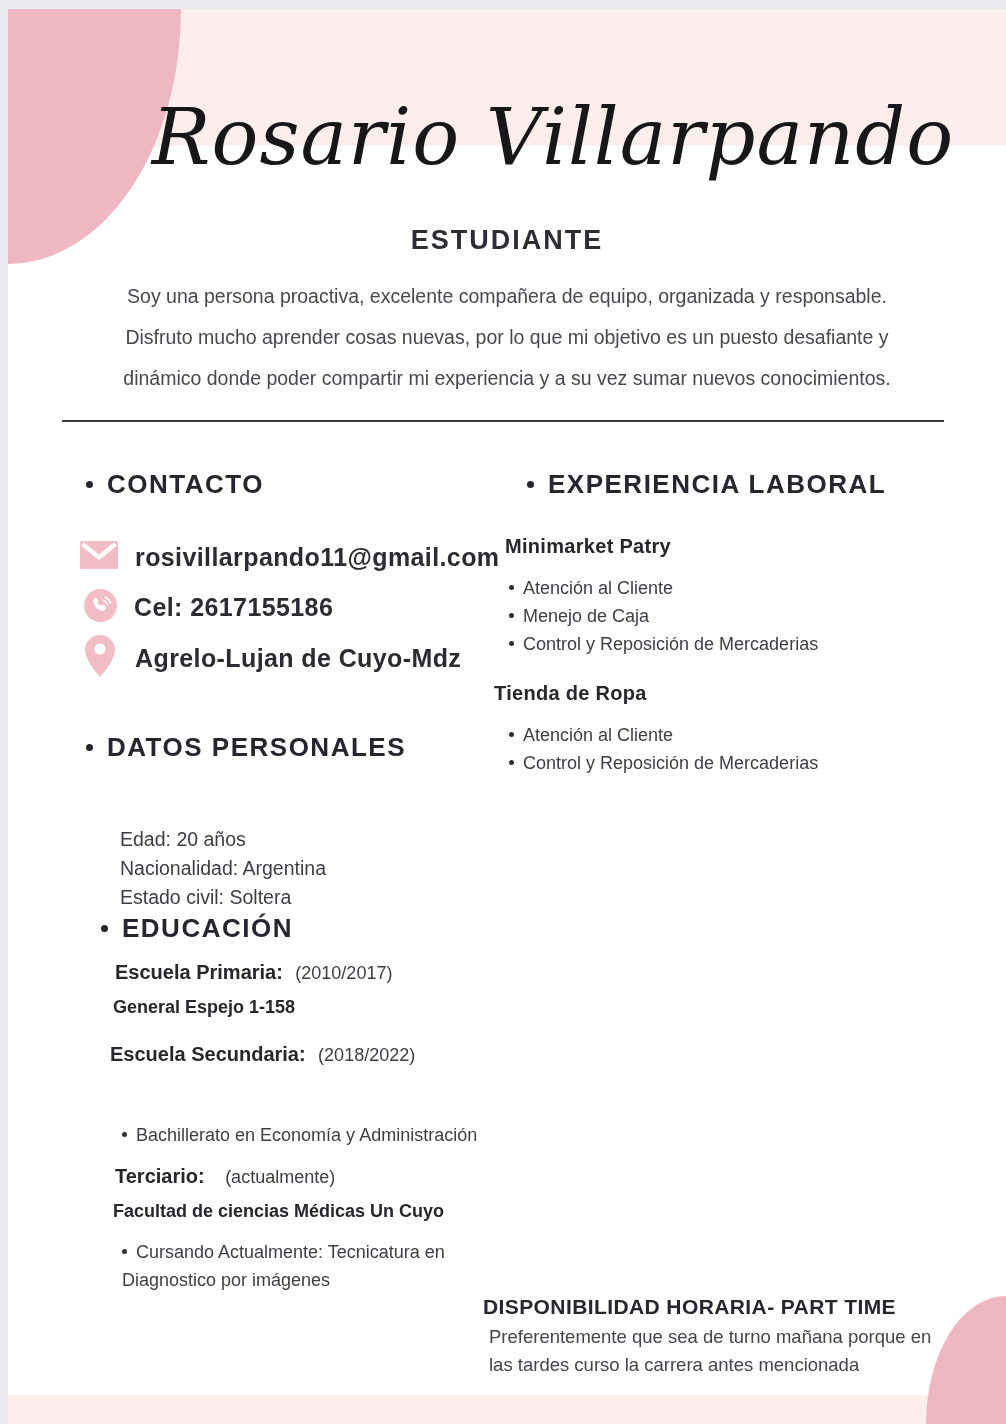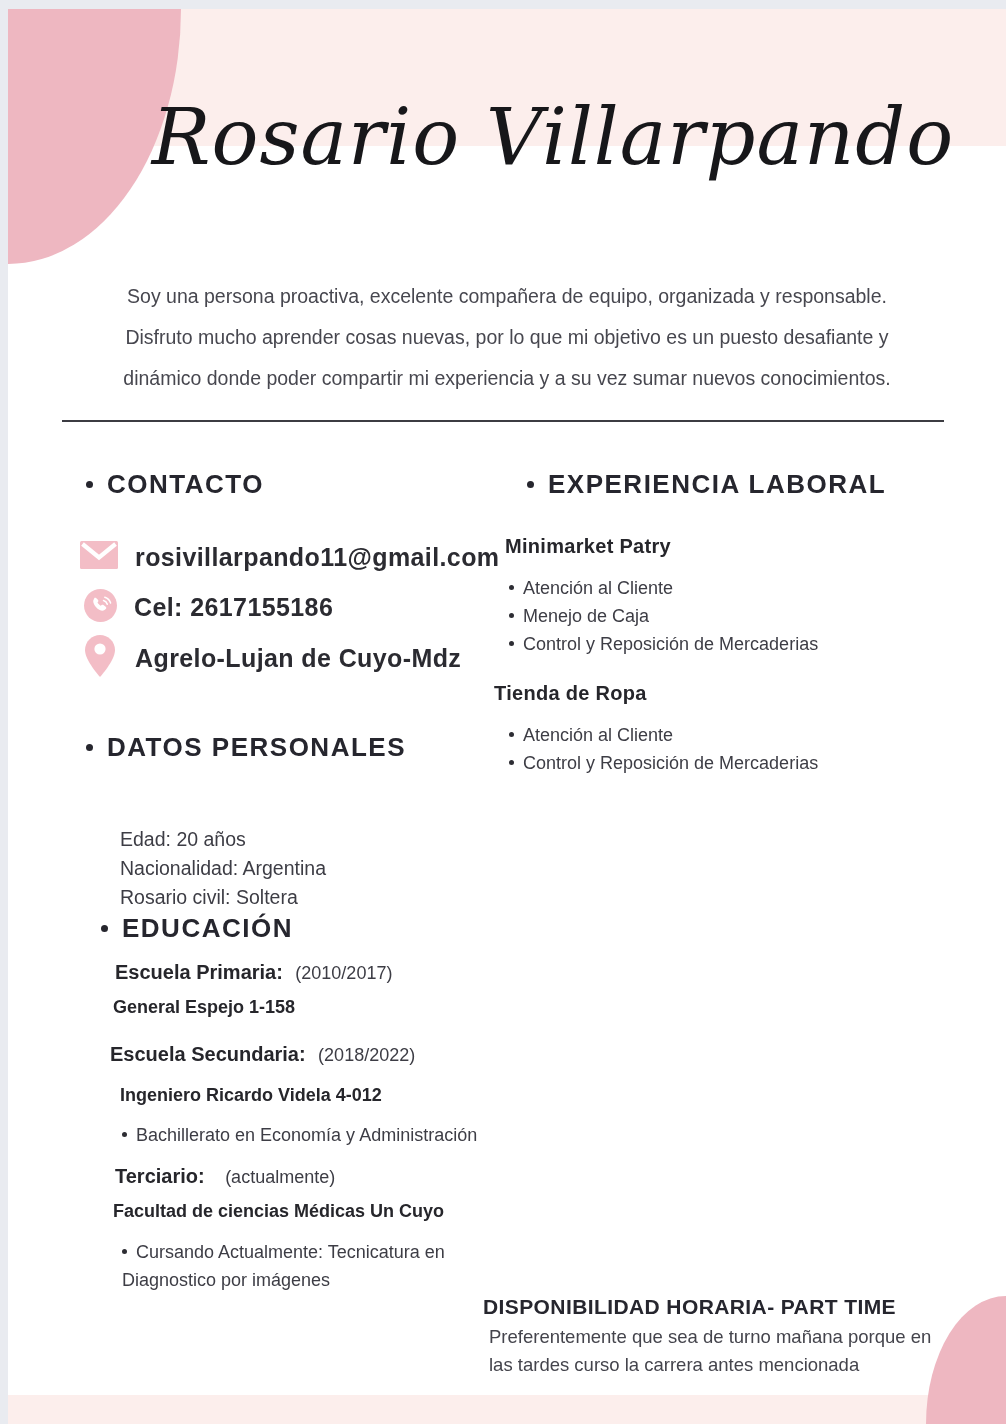--- a/index.html
+++ b/index.html
@@ -90,20 +90,21 @@
 <body>
 
 <div class="page">
 
   <div class="top-band"></div>
   <div class="corner-tl"></div>
   <div class="bottom-band"></div>
   <div class="corner-br"></div>
 
   <div class="name">Rosario Villarpando</div>
+  <div class="role">ESTUDIANTE</div>
   <div class="summary">Soy una persona proactiva, excelente compañera de equipo, organizada y responsable. Disfruto mucho aprender cosas nuevas, por lo que mi objetivo es un puesto desafiante y dinámico donde poder compartir mi experiencia y a su vez sumar nuevos conocimientos.</div>
   <div class="divider"></div>
 
   <div class="sec-heading" style="top:459px; left:78px;">
     <span class="dot"></span>
     <span>CONTACTO</span>
   </div>
 
   <div class="contact-row" style="top:534px; left:72px; height:28px;">
     <span class="c-icon" style="margin-right:17px;">
@@ -137,39 +138,38 @@
     <span class="c-text">Agrelo-Lujan de Cuyo-Mdz</span>
   </div>
 
   <div class="sec-heading" style="top:722px; left:78px;">
     <span class="dot"></span>
     <span>DATOS PERSONALES</span>
   </div>
   <div class="plain-lines" style="top:778px; left:112px;">
     <div>Edad: 20 años</div>
     <div>Nacionalidad: Argentina</div>
-    <div>Rosario civil: Soltera</div>
+    <div>Estado civil: Soltera</div>
   </div>
 
   <div class="sec-heading" style="top:903px; left:93px;">
     <span class="dot"></span>
     <span>EDUCACIÓN</span>
   </div>
 
   <div class="edu-label-row" style="top:950px; left:107px;">
     <span class="edu-label">Escuela Primaria:</span>
     <span class="edu-period">(2010/2017)</span>
   </div>
   <div class="edu-school" style="top:987px; left:105px;">General Espejo 1-158</div>
 
   <div class="edu-label-row" style="top:1032px; left:102px;">
     <span class="edu-label">Escuela Secundaria:</span>
     <span class="edu-period">(2018/2022)</span>
   </div>
-  <div class="edu-school" style="top:1075px; left:112px;">Ingeniero Ricardo Videla 4-012</div>
   <div class="bullet-item bullet-abs" style="top:1112px; left:114px;">
     <span class="b-dot"></span><span>Bachillerato en Economía y Administración</span>
   </div>
 
   <div class="edu-label-row" style="top:1154px; left:107px;">
     <span class="edu-label">Terciario:</span>
     <span class="edu-period" style="margin-left:16px;">(actualmente)</span>
   </div>
   <div class="edu-school" style="top:1191px; left:105px;">Facultad de ciencias Médicas Un Cuyo</div>
   <div class="bullet-item bullet-abs" style="top:1229px; left:114px; width:352px;">

